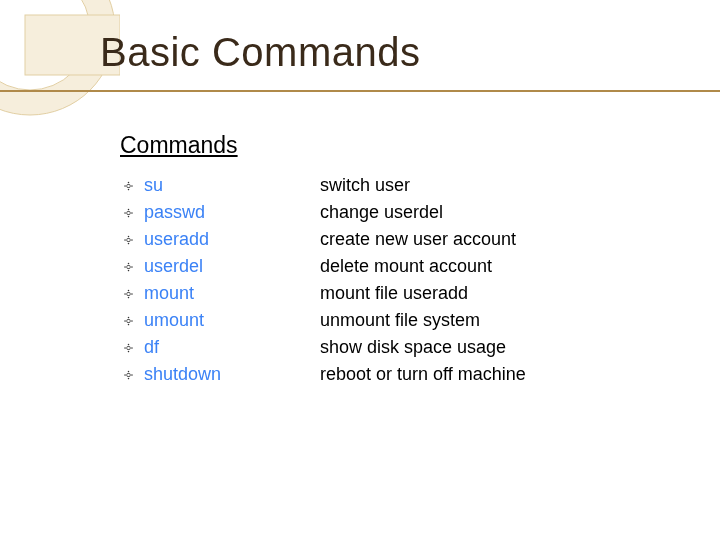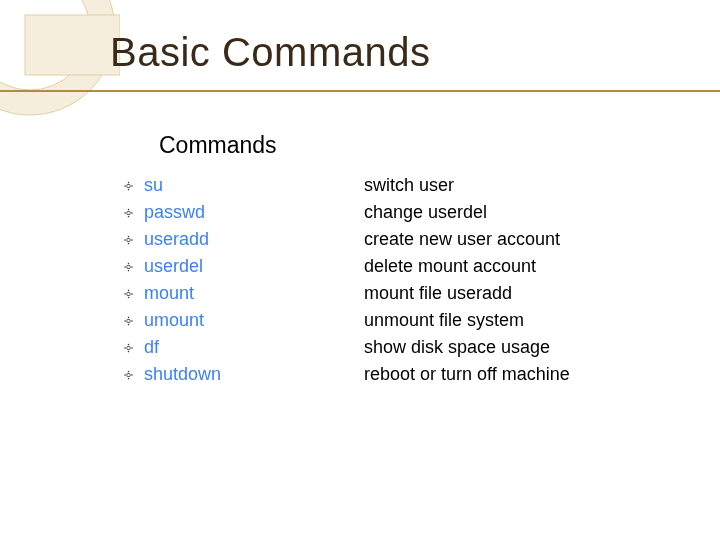--- a/index.html
+++ b/index.html
@@ -17,42 +17,42 @@
     position: absolute;
     top: -60px;
     left: -60px;
     width: 180px;
     height: 180px;
     pointer-events: none;
   }
   .title {
     position: absolute;
     top: 30px;
-    left: 110px;
+    left: 100px;
     font-size: 40px;
     font-weight: 400;
     color: #3a2a1a;
     letter-spacing: 0.5px;
     font-family: Arial, sans-serif;
   }
   .title-underline {
     position: absolute;
     top: 90px;
     left: 0;
     width: 720px;
     height: 2px;
     background: #b08a4a;
   }
   .subtitle {
     position: absolute;
     top: 132px;
     left: 120px;
     font-size: 23px;
+    text-decoration: underline;
     font-weight: 400;
-    margin-left: 39px;
   }
   .list {
     position: absolute;
     top: 175px;
     left: 124px;
     width: 500px;
   }
   .row {
     display: flex;
     align-items: baseline;
@@ -69,21 +69,20 @@
   .cmd {
     width: 176px;
     flex: 0 0 176px;
     font-size: 18px;
     color: #3b82f6;
   }
   .desc {
     flex: 1 1 auto;
     font-size: 18px;
     color: #000;
-    margin-left: 44px;
   }
 </style>
 </head>
 <body>
 
 <svg class="deco" viewBox="0 0 180 180">
   <circle cx="90" cy="90" r="85" fill="#f6eedc" stroke="#e2cfa3" stroke-width="1"></circle>
   <circle cx="90" cy="90" r="60" fill="#ffffff" stroke="#e2cfa3" stroke-width="1"></circle>
   <rect x="85" y="75" width="95" height="60" fill="#f6eedc" stroke="#e2cfa3" stroke-width="1"></rect>
 </svg>

